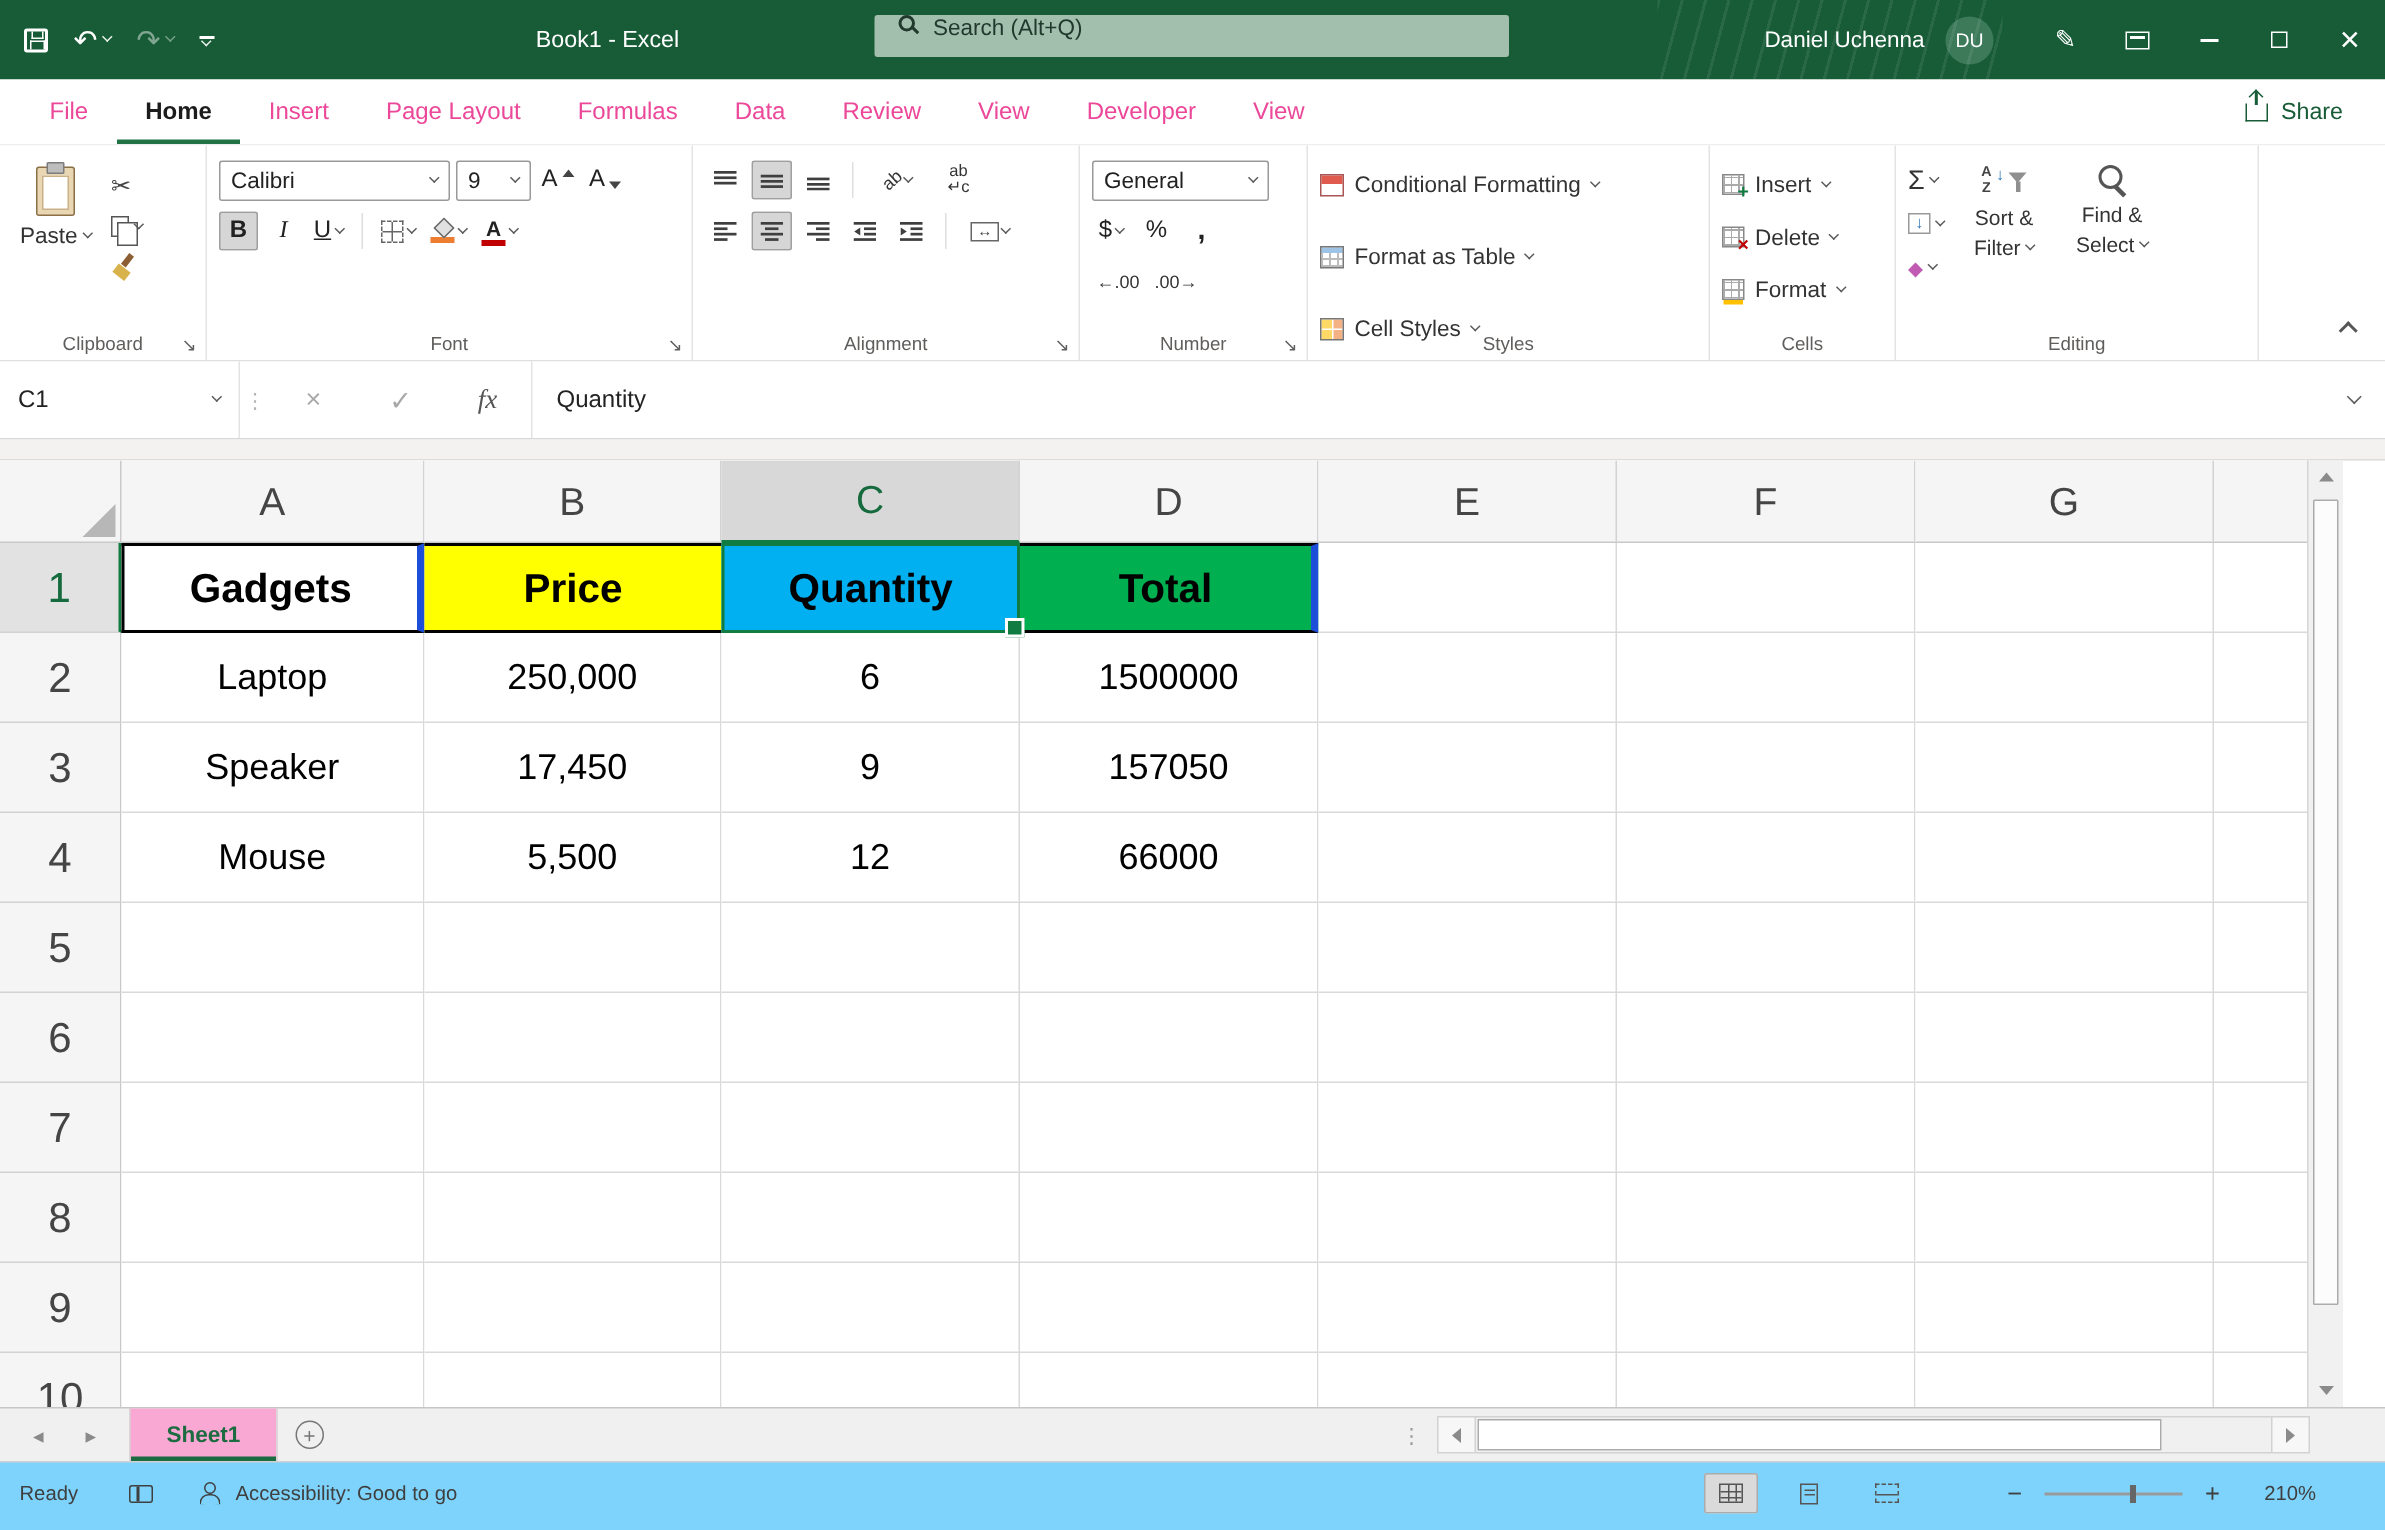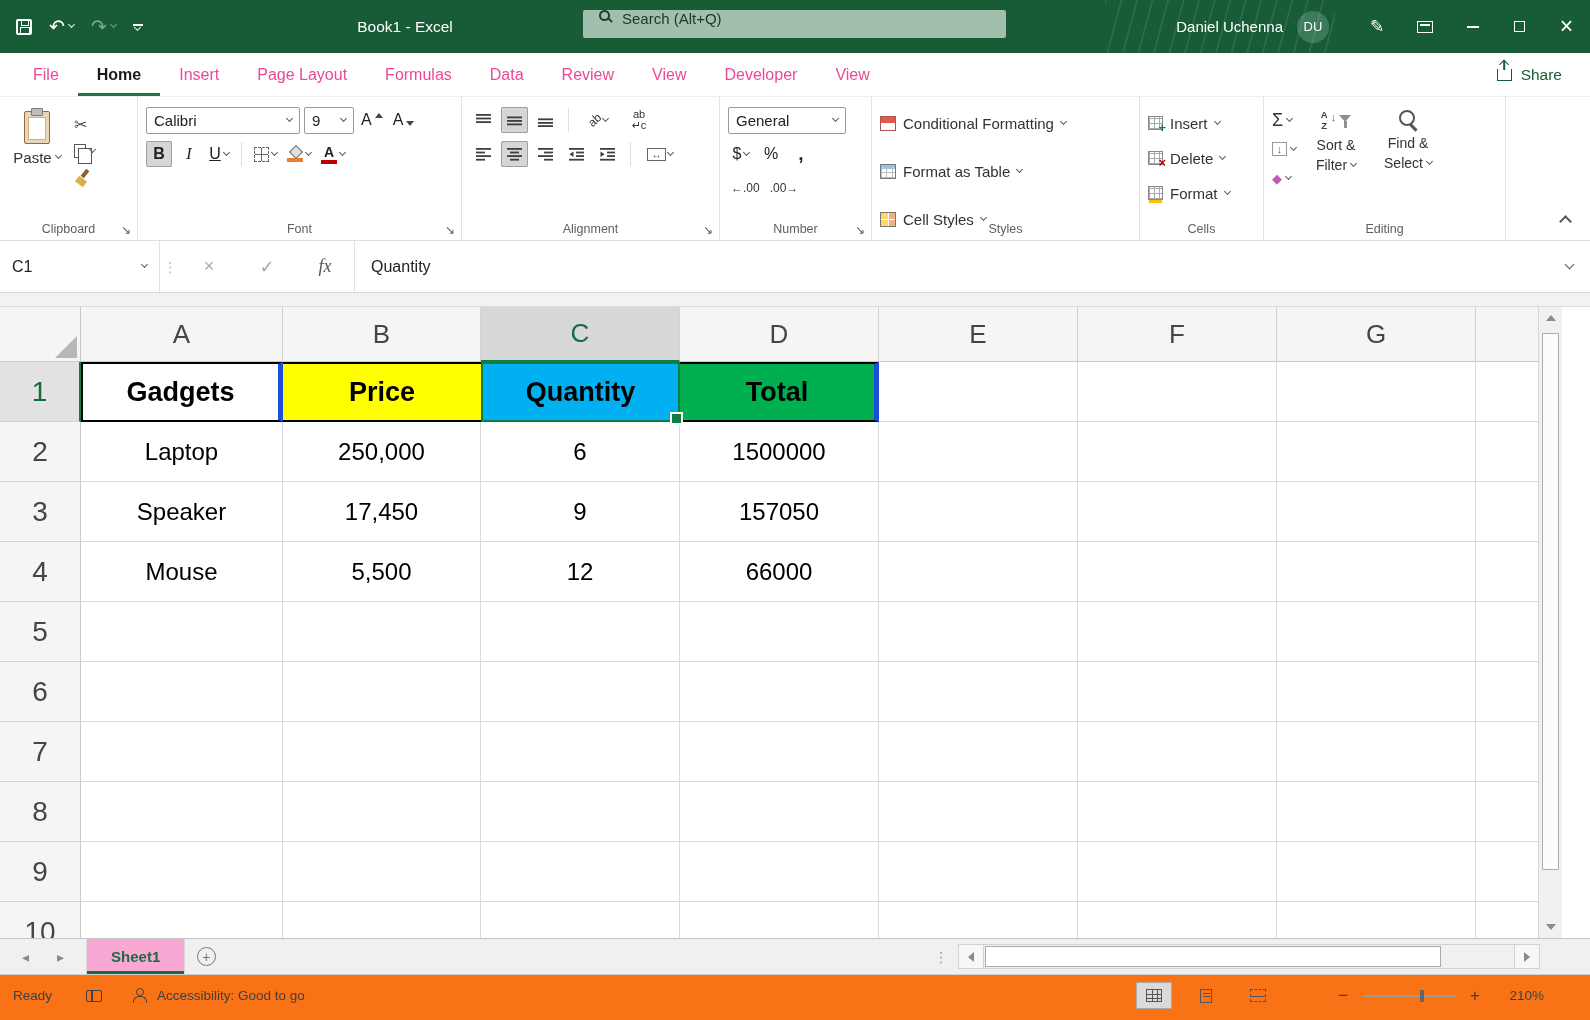--- a/index.html
+++ b/index.html
@@ -178,21 +178,21 @@
   .addsheet{width:42px;display:flex;align-items:center;justify-content:center;}
   .plus-circ{width:19px;height:19px;border-radius:50%;border:1.5px solid #767676;color:#767676;display:flex;align-items:center;justify-content:center;font-size:14px;line-height:1;}
   .sb-space{flex:1;}
   .sb-grip{display:flex;align-items:center;color:#9a9a9a;font-size:14px;padding-right:10px;}
   .hscroll{display:flex;align-items:center;width:582px;margin-right:50px;gap:0;}
   .hs-btn{width:26px;height:25px;display:flex;align-items:center;justify-content:center;border:1px solid #d2d2d2;background:#f7f7f7;flex:none;}
   .hs-track{flex:1;height:25px;border-top:1px solid #d2d2d2;border-bottom:1px solid #d2d2d2;position:relative;background:#f0f0f0;}
   .hs-thumb{position:absolute;left:1px;top:1px;height:21px;width:86%;background:#fff;border:1px solid #ababab;}
 
   
-  .statusbar{position:absolute;top:974px;left:0;width:100%;height:46px;background:#f97316;border-top:1px solid #d0d0d0;display:flex;align-items:center;font-size:13.5px;color:#3f3f3f;padding-bottom:4px;}
+  .statusbar{position:absolute;top:974px;left:0;width:100%;height:46px;background:#7dd3fc;border-top:1px solid #d0d0d0;display:flex;align-items:center;font-size:13.5px;color:#3f3f3f;padding-bottom:4px;}
   .st-ready{padding-left:13px;width:72px;}
   .ic-macro{width:16px;height:12px;border:1.5px solid #3f3f3f;border-radius:2px;position:relative;margin-left:14px;}
   .ic-macro::after{content:'';position:absolute;left:4px;top:0;bottom:0;width:1.5px;background:#3f3f3f;}
   .st-acc{margin-left:30px;display:flex;align-items:center;gap:9px;}
   .ic-person{position:relative;width:16px;height:15px;}
   .ic-person::before{content:'';position:absolute;top:0;left:4px;width:6px;height:6px;border-radius:50%;border:1.5px solid #3f3f3f;}
   .ic-person::after{content:'';position:absolute;bottom:0;left:1px;width:12px;height:6px;border:1.5px solid #3f3f3f;border-bottom:none;border-radius:6px 6px 0 0;}
   .st-space{flex:1;}
   .views{display:flex;gap:16px;margin-right:62px;}
   .vbtn{width:36px;height:27px;display:flex;align-items:center;justify-content:center;border-radius:2px;}

